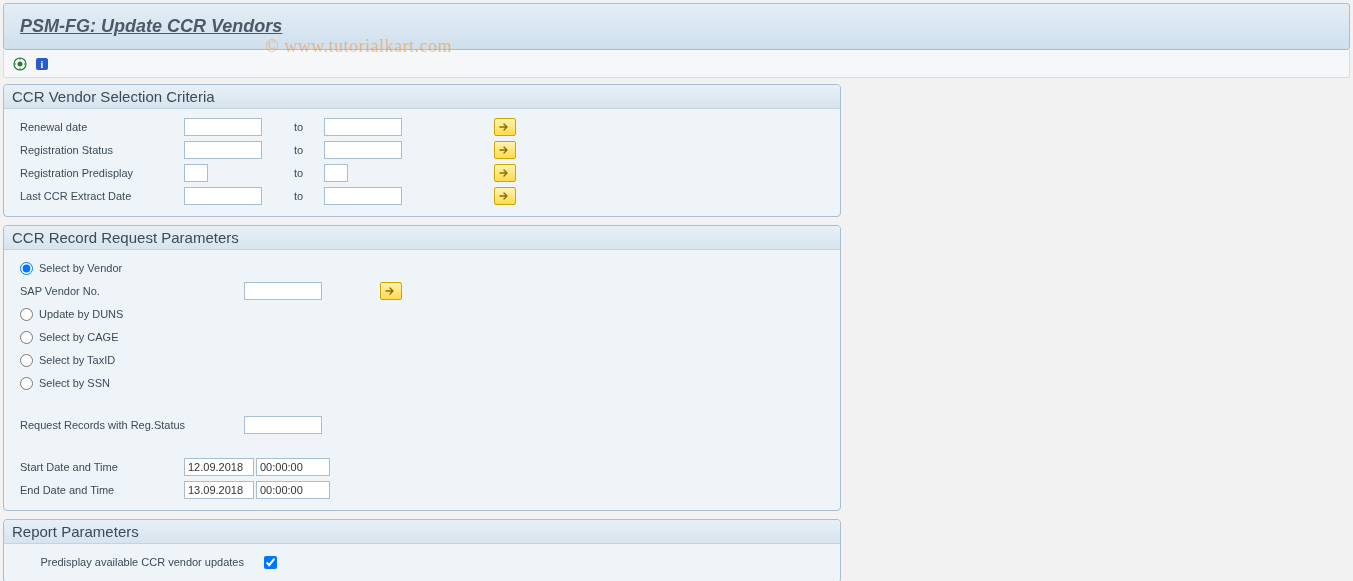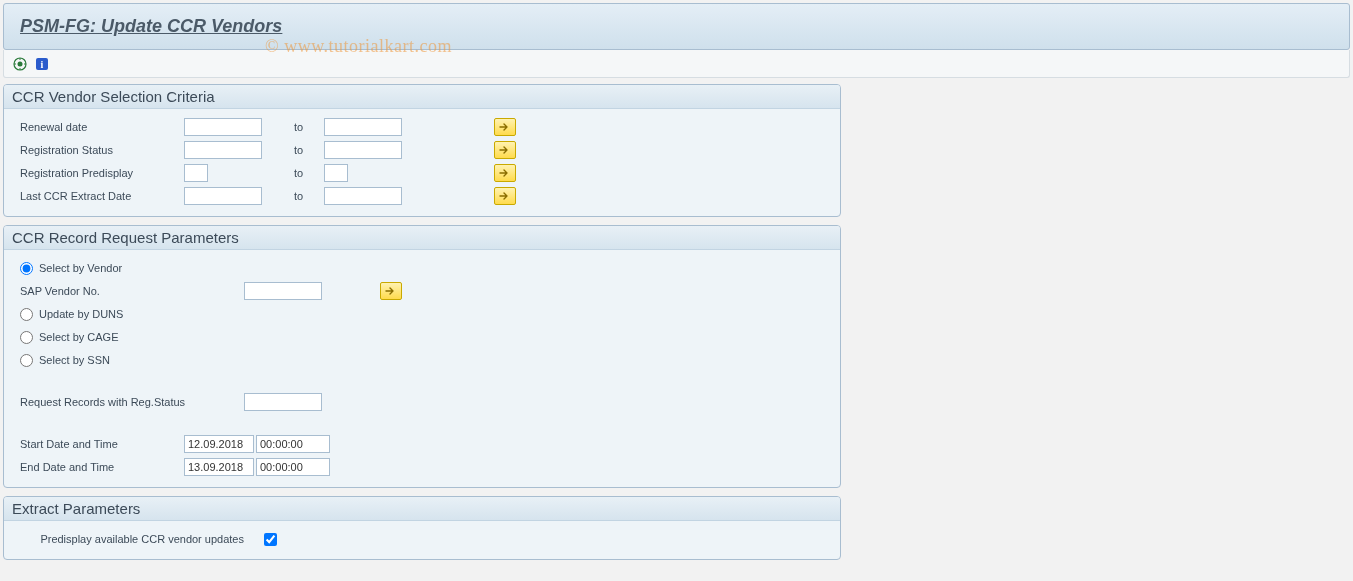--- a/index.html
+++ b/index.html
@@ -261,20 +261,26 @@
       </div>
       <div class="row">
         <label class="radio">
           <input type="radio" name="selby" style="">
           <span>Select by CAGE</span>
         </label>
       </div>
       <div class="row">
         <label class="radio">
           <input type="radio" name="selby" style="">
+          <span>Select by TaxID</span>
+        </label>
+      </div>
+      <div class="row">
+        <label class="radio">
+          <input type="radio" name="selby" style="">
           <span>Select by SSN</span>
         </label>
       </div>
 
       <div class="row-spacer"></div>
 
       <div class="row">
         <span class="lbl" style="width:230px;">Request Records with Reg.Status</span>
         <input type="text" class="field w78" value="" style="">
       </div>
@@ -288,21 +294,21 @@
       </div>
       <div class="row">
         <span class="lbl" style="width:170px;">End Date and Time</span>
         <input type="text" class="field wdate" value="13.09.2018" style="">
         <input type="text" class="field wtime" style="margin-left: 2px;" value="00:00:00">
       </div>
     </div>
   </div>
 
   <div class="groupbox">
-    <div class="grouptitle">Extract Parameters</div>
+    <div class="grouptitle">Report Parameters</div>
     <div class="groupbody">
       <div class="row">
         <span class="lbl" style="width:230px;text-align:right;">Predisplay available CCR vendor updates</span>
         <input type="checkbox" class="checkbox" checked="" style="">
       </div>
     </div>
   </div>
 
 </div>
 

